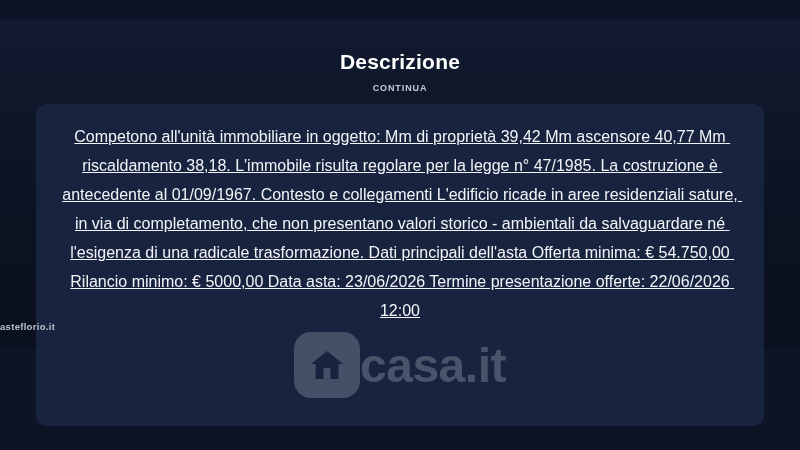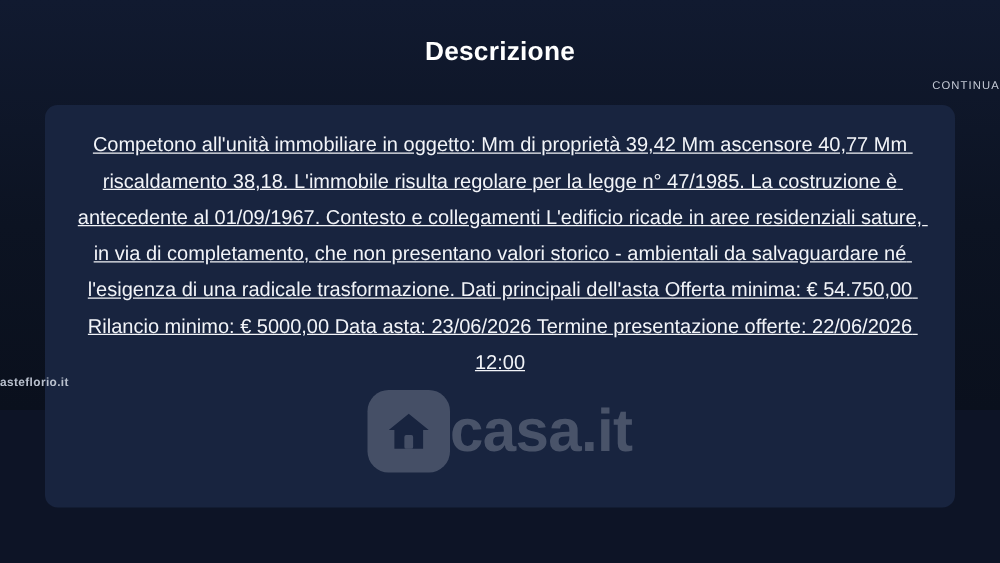--- a/index.html
+++ b/index.html
@@ -13,39 +13,39 @@
     font-family: "Liberation Sans", sans-serif;
     overflow: hidden;
     position: relative;
   }
   .page {
     position: relative;
     width: 800px;
     height: 328px;
     background: linear-gradient(180deg, #111a30 0%, #0c1322 55%, #0a101d 100%);
     box-sizing: border-box;
+    margin-top: 20px;
   }
   .header {
     padding-top: 30px;
     text-align: center;
   }
   .title {
     color: #ffffff;
     font-size: 21px;
     font-weight: bold;
     letter-spacing: 0.2px;
     margin: 0;
   }
   .continua {
     margin-top: 9px;
     color: #c6cbd6;
     font-size: 9px;
     letter-spacing: 0.9px;
-    font-weight: normal;
-    text-align: right;
+    font-weight: bold;
   }
   .card {
     position: absolute;
     left: 36px;
     top: 84px;
     width: 728px;
     height: 322px;
     background: #18243f;
     border-radius: 10px;
     box-sizing: border-box;

